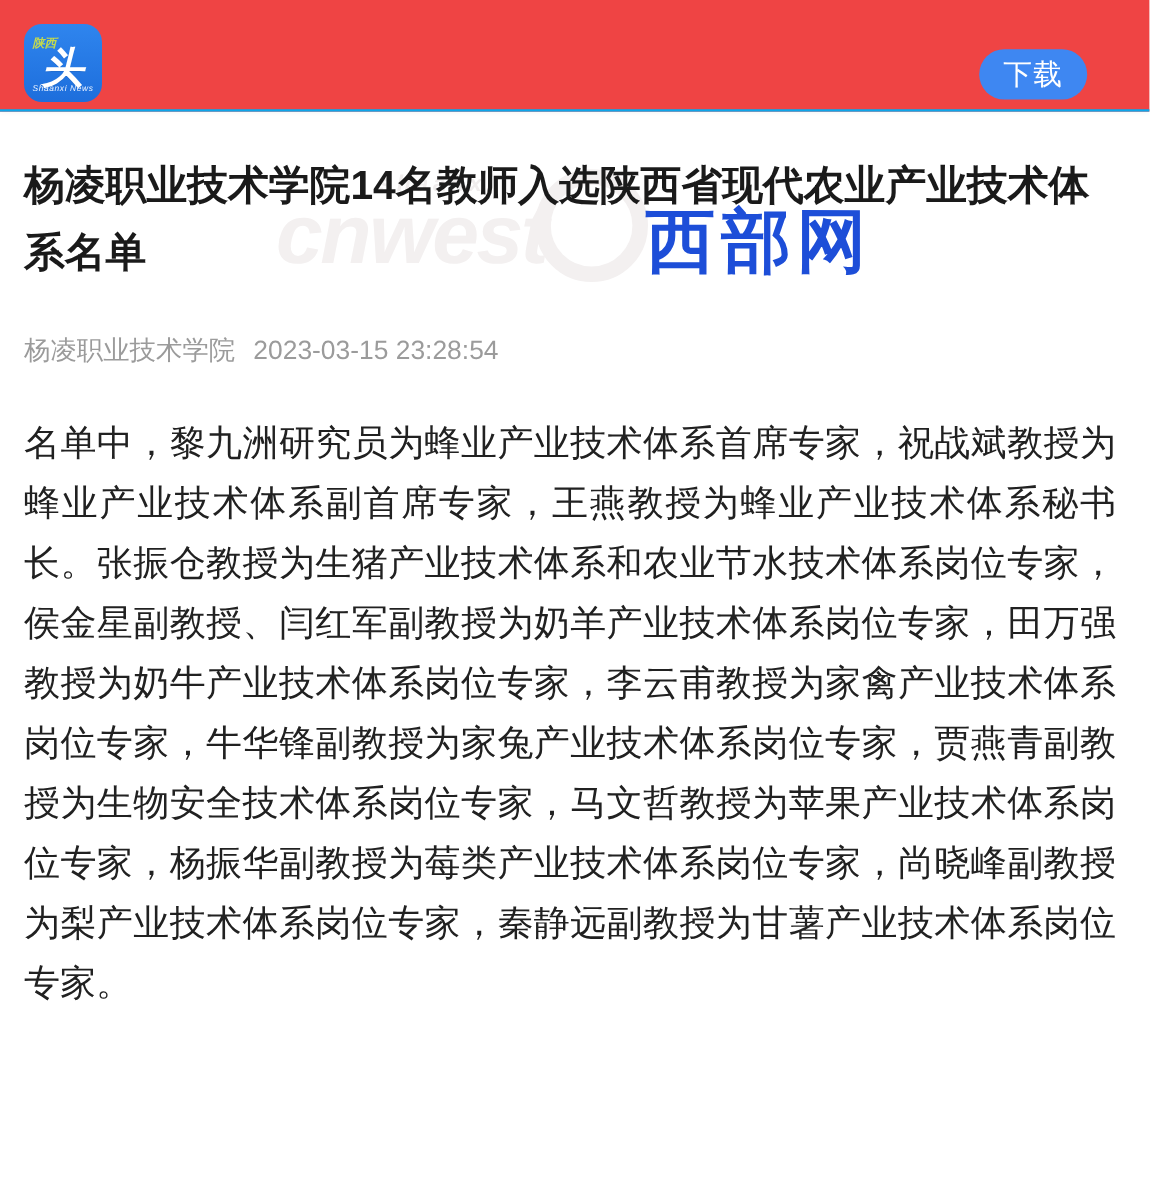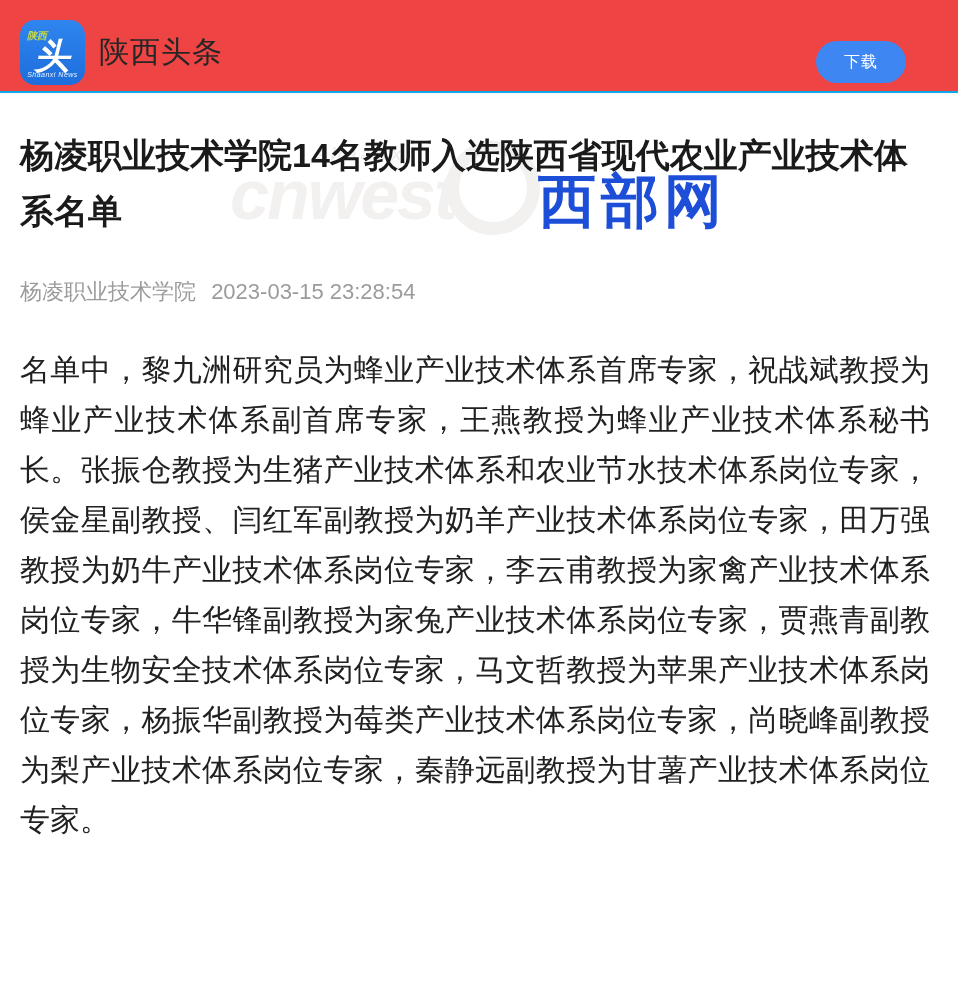--- a/index.html
+++ b/index.html
@@ -59,21 +59,21 @@
     letter-spacing: 1px;
   }
   .spacer { flex: 1; }
   .download-btn {
     width: 90px; height: 42px;
     margin-bottom: 12px;
     border: none; outline: none;
     border-radius: 21px;
     background: #3e87f2;
     color: #ffffff;
-    font-size: 16px;
+    font-size: 24px;
     font-family: inherit;
     letter-spacing: 1px;
     cursor: pointer;
     margin-top: 31px;
   }
 
   
   .content {
     position: relative;
     padding: 0 28px 0 20px;
@@ -139,21 +139,20 @@
 </style>
 </head>
 <body>
 
 <header class="header">
   <div class="logo">
     <span class="badge">陕西</span>
     <span class="main">头条</span>
     <span class="sub">Shaanxi News</span>
   </div>
-  <div class="app-name">陕西头条</div>
   <div class="spacer"></div>
   <button class="download-btn">下载</button>
 </header>
 
 <main class="content">
   <div class="watermark">
     <span class="wm-shaanxi">shaanxi</span>
     <span class="wm-cnwest">cnwest</span>
     <span class="wm-circle"></span>
     <span class="wm-cn">西部网</span>

